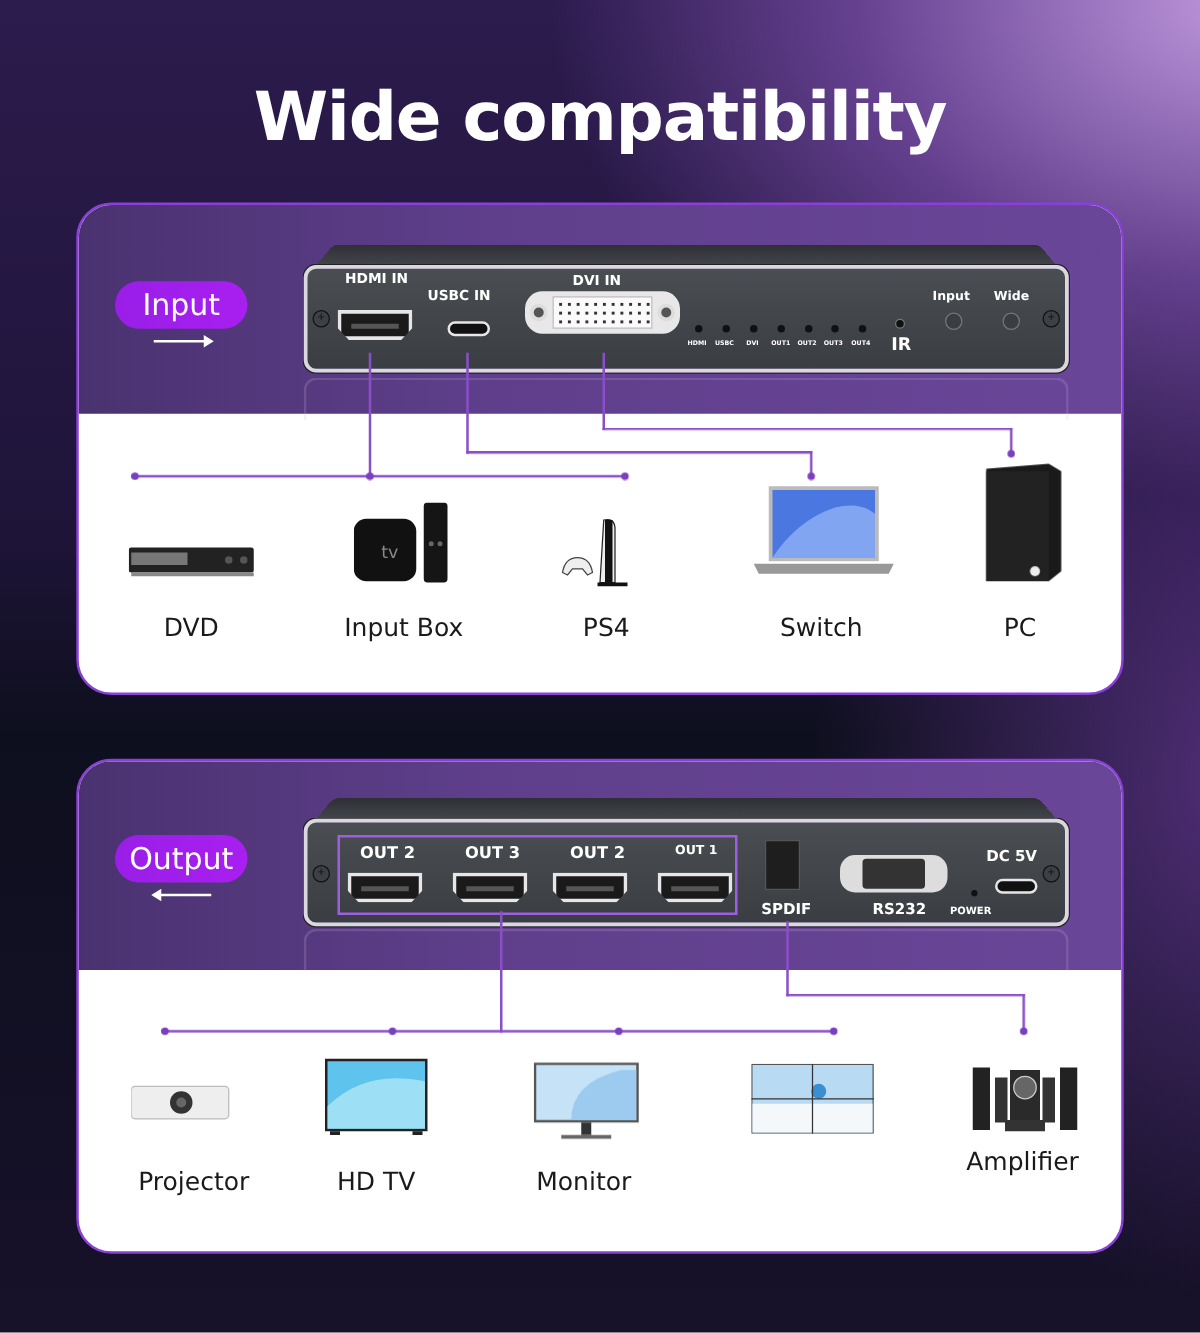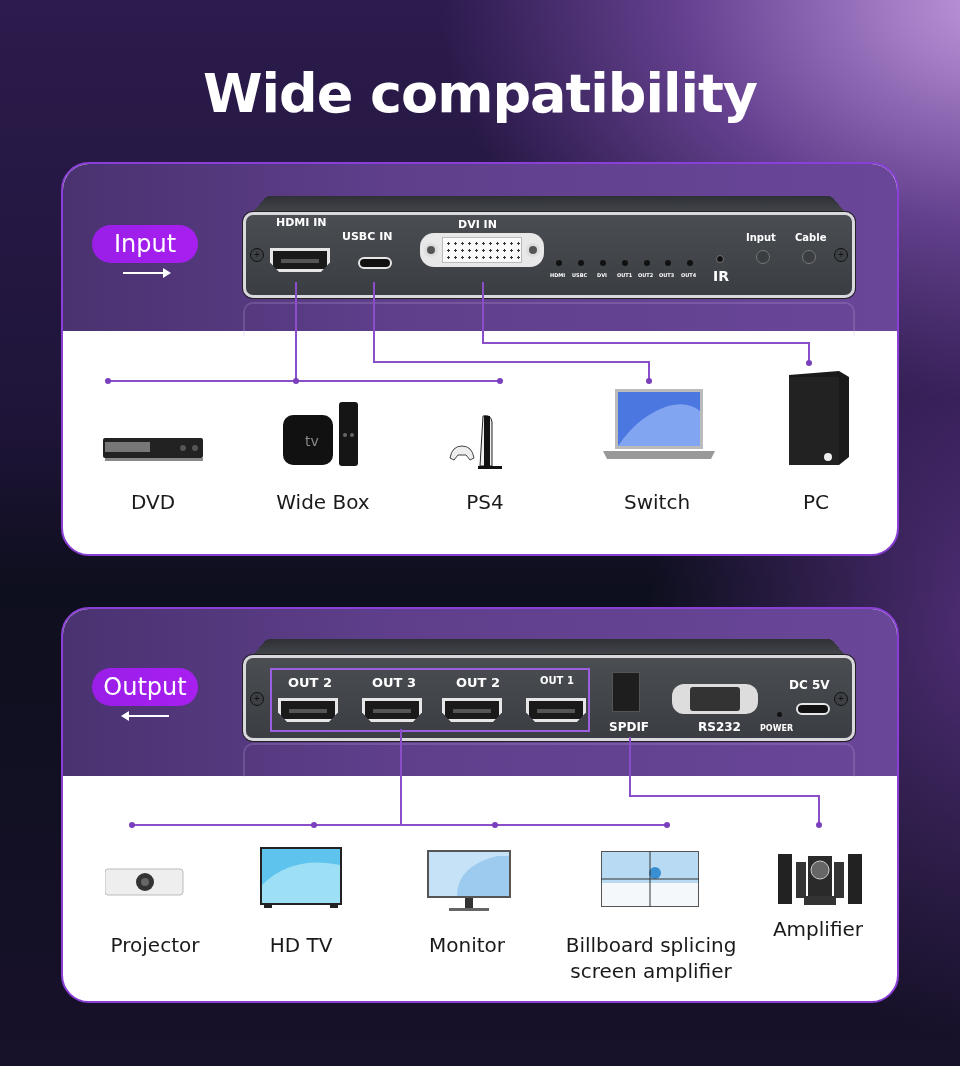--- a/index.html
+++ b/index.html
@@ -81,21 +81,21 @@
     <div class="ledlbl" style="left:371px;top:57px">OUT1</div>
     <div class="led" style="left:398px;top:45px"></div>
     <div class="ledlbl" style="left:392px;top:57px">OUT2</div>
     <div class="led" style="left:419px;top:45px"></div>
     <div class="ledlbl" style="left:413px;top:57px">OUT3</div>
     <div class="led" style="left:441px;top:45px"></div>
     <div class="ledlbl" style="left:435px;top:57px">OUT4</div>
     <div class="led" style="left:470px;top:40px;width:8px;height:8px;border:1px solid #777"></div>
     <div class="lbl" style="left:467px;top:53px;font-size:14px">IR</div>
     <div class="lbl" style="left:500px;top:17px;font-size:10px">Input</div>
-    <div class="lbl" style="left:549px;top:17px;font-size:10px">Cable</div>
+    <div class="lbl" style="left:549px;top:17px;font-size:10px">Wide</div>
     <div class="btn" style="left:510px;top:35px"></div>
     <div class="btn" style="left:556px;top:35px"></div>
   </div>
   <div class="reflect" style="top:138px"></div>
 
   <div class="line" style="left:232px;top:118px;width:2px;height:100px"></div>
   <div class="line" style="left:44px;top:216px;width:392px;height:2px"></div>
   <div class="line" style="left:310px;top:118px;width:2px;height:81px"></div>
   <div class="line" style="left:310px;top:197px;width:277px;height:2px"></div>
   <div class="line" style="left:585px;top:197px;width:2px;height:21px"></div>
@@ -134,21 +134,21 @@
     <path d="M17 59 q20 -30 50 -40 q20 -5 32 5 l0 35 z" fill="#8fb0f5" opacity=".8"></path>
     <path d="M2 64 l112 0 -4 8 -104 0 z" fill="#999"></path>
   </svg>
   <svg class="icon" style="left:720px;top:205px" width="70" height="100" viewBox="0 0 70 100">
     <path d="M6 6 l50 -4 10 6 0 80 -10 8 -50 0 z" fill="#1a1a1a"></path>
       <rect x="6" y="8" width="50" height="88" fill="#222"></rect>
     <circle cx="45" cy="88" r="4" fill="#eee"></circle>
   </svg>
 
   <div class="item-label" style="left:40px;top:326px;width:100px">DVD</div>
-  <div class="item-label" style="left:190px;top:326px;width:140px">Wide Box</div>
+  <div class="item-label" style="left:190px;top:326px;width:140px">Input Box</div>
   <div class="item-label" style="left:372px;top:326px;width:100px">PS4</div>
   <div class="item-label" style="left:534px;top:326px;width:120px">Switch</div>
   <div class="item-label" style="left:703px;top:326px;width:100px">PC</div>
 </div>
 
 <div class="card" style="top:607px;height:396px;">
   <div class="top" style="height:167px"></div>
   <div class="pill" style="top:59px;width:106px;">Output</div>
   <div class="arrow l" style="top:106px;"></div>
 
@@ -222,16 +222,14 @@
     <rect x="18" y="10" width="10" height="36" fill="#333"></rect>
       <rect x="56" y="10" width="10" height="36" fill="#333"></rect>
     <rect x="30" y="4" width="24" height="40" fill="#2a2a2a"></rect>
       <circle cx="42" cy="18" r="9" fill="#666" stroke="#ccc"></circle>
     <rect x="26" y="44" width="32" height="9" fill="#333"></rect>
   </svg>
 
   <div class="item-label" style="left:32px;top:324px;width:120px">Projector</div>
   <div class="item-label" style="left:188px;top:324px;width:100px">HD TV</div>
   <div class="item-label" style="left:344px;top:324px;width:120px">Monitor</div>
-  <div class="item-label" style="left:488px;top:324px;width:200px">Billboard splicing</div>
-  <div class="item-label" style="left:488px;top:350px;width:200px">screen amplifier</div>
   <div class="item-label" style="left:695px;top:308px;width:120px">Amplifier</div>
 </div>
 
 </body></html>

